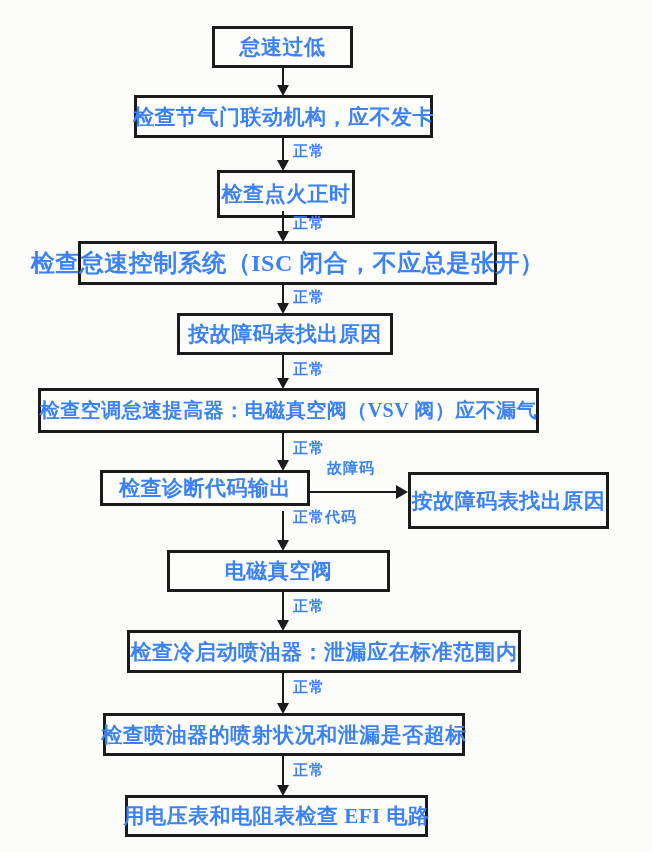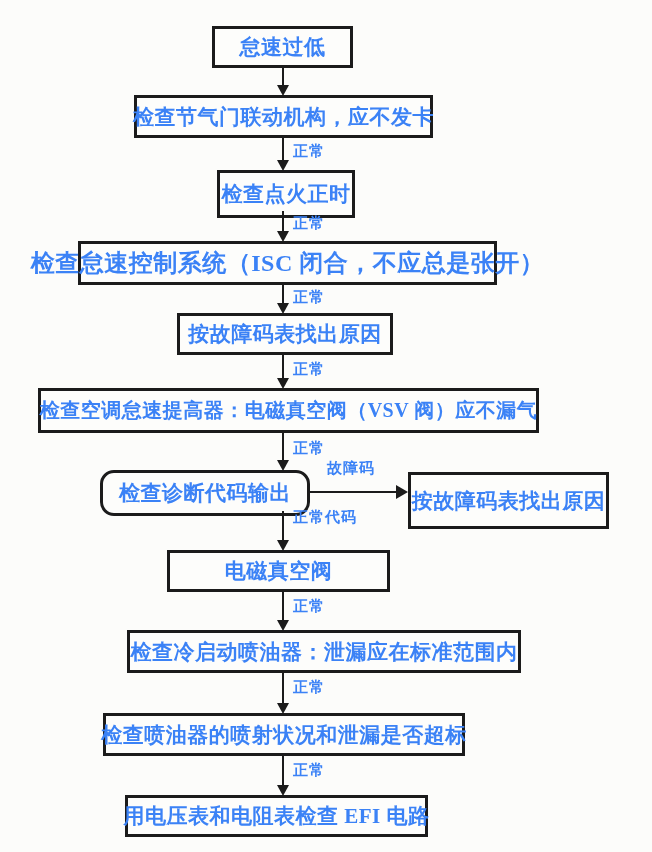--- a/index.html
+++ b/index.html
@@ -67,21 +67,21 @@
     white-space: nowrap;
   }
 
   
   .n-start  { left: 212px; top:  26px; width: 141px; height: 42px; }
   .n-link   { left: 134px; top:  95px; width: 299px; height: 43px; }
   .n-ign    { left: 217px; top: 170px; width: 138px; height: 48px; }
   .n-isc    { left:  78px; top: 241px; width: 419px; height: 44px; font-size: 24px; }
   .n-tps    { left: 177px; top: 313px; width: 216px; height: 42px; }
   .n-vsv    { left:  38px; top: 388px; width: 501px; height: 45px; font-size: 20px; }
-  .n-diag   { left: 100px; top: 470px; width: 210px; height: 46px; border-radius: 14px; }
+  .n-diag   { left: 100px; top: 470px; width: 210px; height: 36px; }
   .n-table  { left: 408px; top: 472px; width: 201px; height: 57px; }
   .n-fuel   { left: 167px; top: 550px; width: 223px; height: 42px; }
   .n-cold   { left:  88px; top: 630px; width: 394px; height: 43px; margin-left: 39px; }
   .n-spray  { left: 103px; top: 713px; width: 362px; height: 43px; }
   .n-efi    { left: 125px; top: 795px; width: 303px; height: 42px; }
 
   
   .c1  { left: 276px; top:  67px; height: 29px; }
   .c2  { left: 276px; top: 138px; height: 33px; }
   .c3  { left: 276px; top: 211px; height: 31px; }

